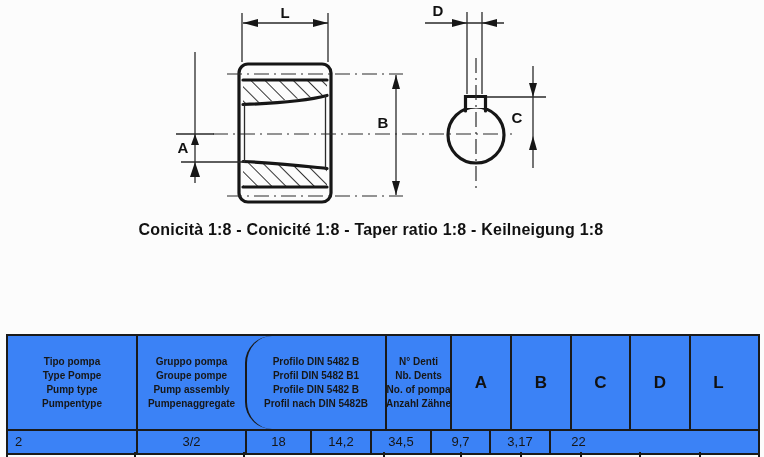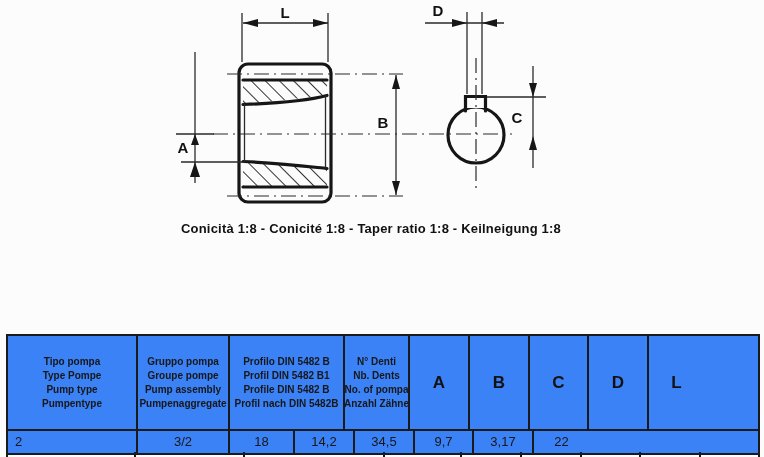--- a/index.html
+++ b/index.html
@@ -23,21 +23,21 @@
   .whitefill{fill:#fcfcfc;stroke:none;}
   text.dim{
     font-family:"Liberation Sans", sans-serif;
     font-size:15px;font-weight:700;fill:#111;
     text-anchor:middle;
   }
   
   .caption{
     position:absolute;top:221px;left:6px;width:730px;
     text-align:center;
-    font-size:13px;font-weight:700;letter-spacing:.2px;
+    font-size:16px;font-weight:700;letter-spacing:.2px;
     color:#111;
   }
   
   .spec-table{
     position:absolute;left:6px;top:334px;width:754px;
     border:2px solid #1a1a1a;
     box-sizing:border-box;
     background:#3b82f6;
   }
   .trow{display:flex;}
@@ -52,21 +52,21 @@
   .thead{height:93px;}
   .thead .cell{text-align:center;}
   .hl{font-size:10px;font-weight:700;line-height:14px;white-space:nowrap;color:#171717;}
   .dimh{font-size:17px;font-weight:700;color:#111;}
   .databar{border-top:2px solid #1a1a1a;height:22px;}
   .databar .cell{
     justify-content:center;
     font-size:13px;line-height:22px;color:#161616;
   }
   .databar .cell.leftal{align-items:flex-start;padding-left:7px;}
-  .c0{width:128px;} .c1{width:92px;} .c2{width:115px;} .c3{width:65px;}
+  .c0{width:128px;} .c1{width:109px;} .c2{width:140px;border-radius:27px;} .c3{width:65px;}
   .c4{width:60px;}  .c5{width:60px;}  .c6{width:59px;}  .c7{width:60px;} .c8{width:57px;}
   
   .stubs{position:absolute;left:6px;top:452px;width:754px;height:5px;}
   .stubs i{position:absolute;top:0;width:2px;height:5px;background:#1a1a1a;}
 </style>
 </head>
 <body>
 
 <div id="page">
 

